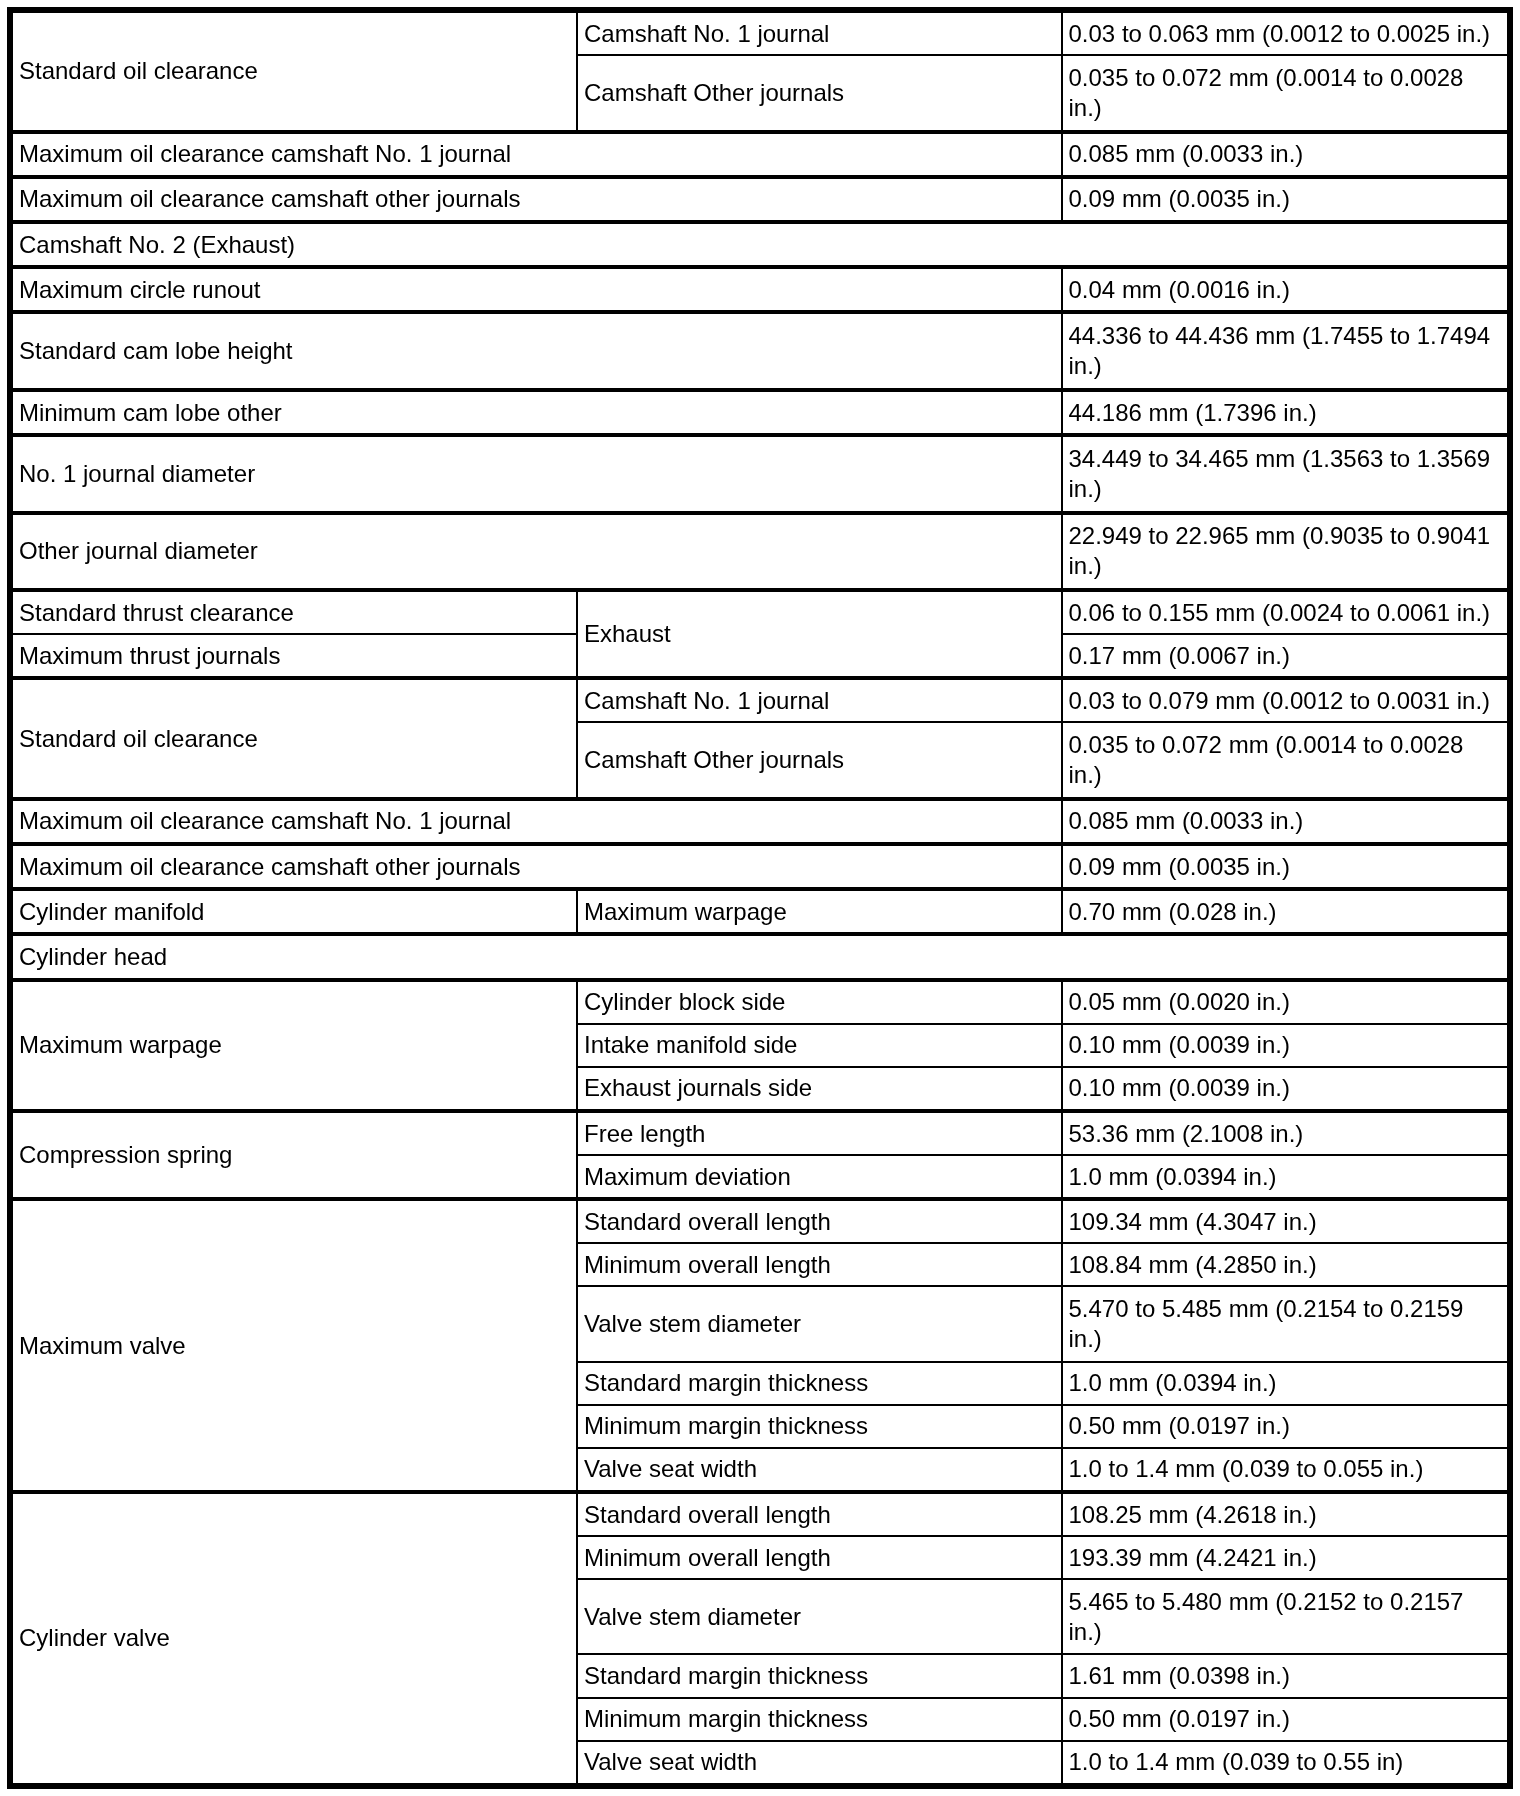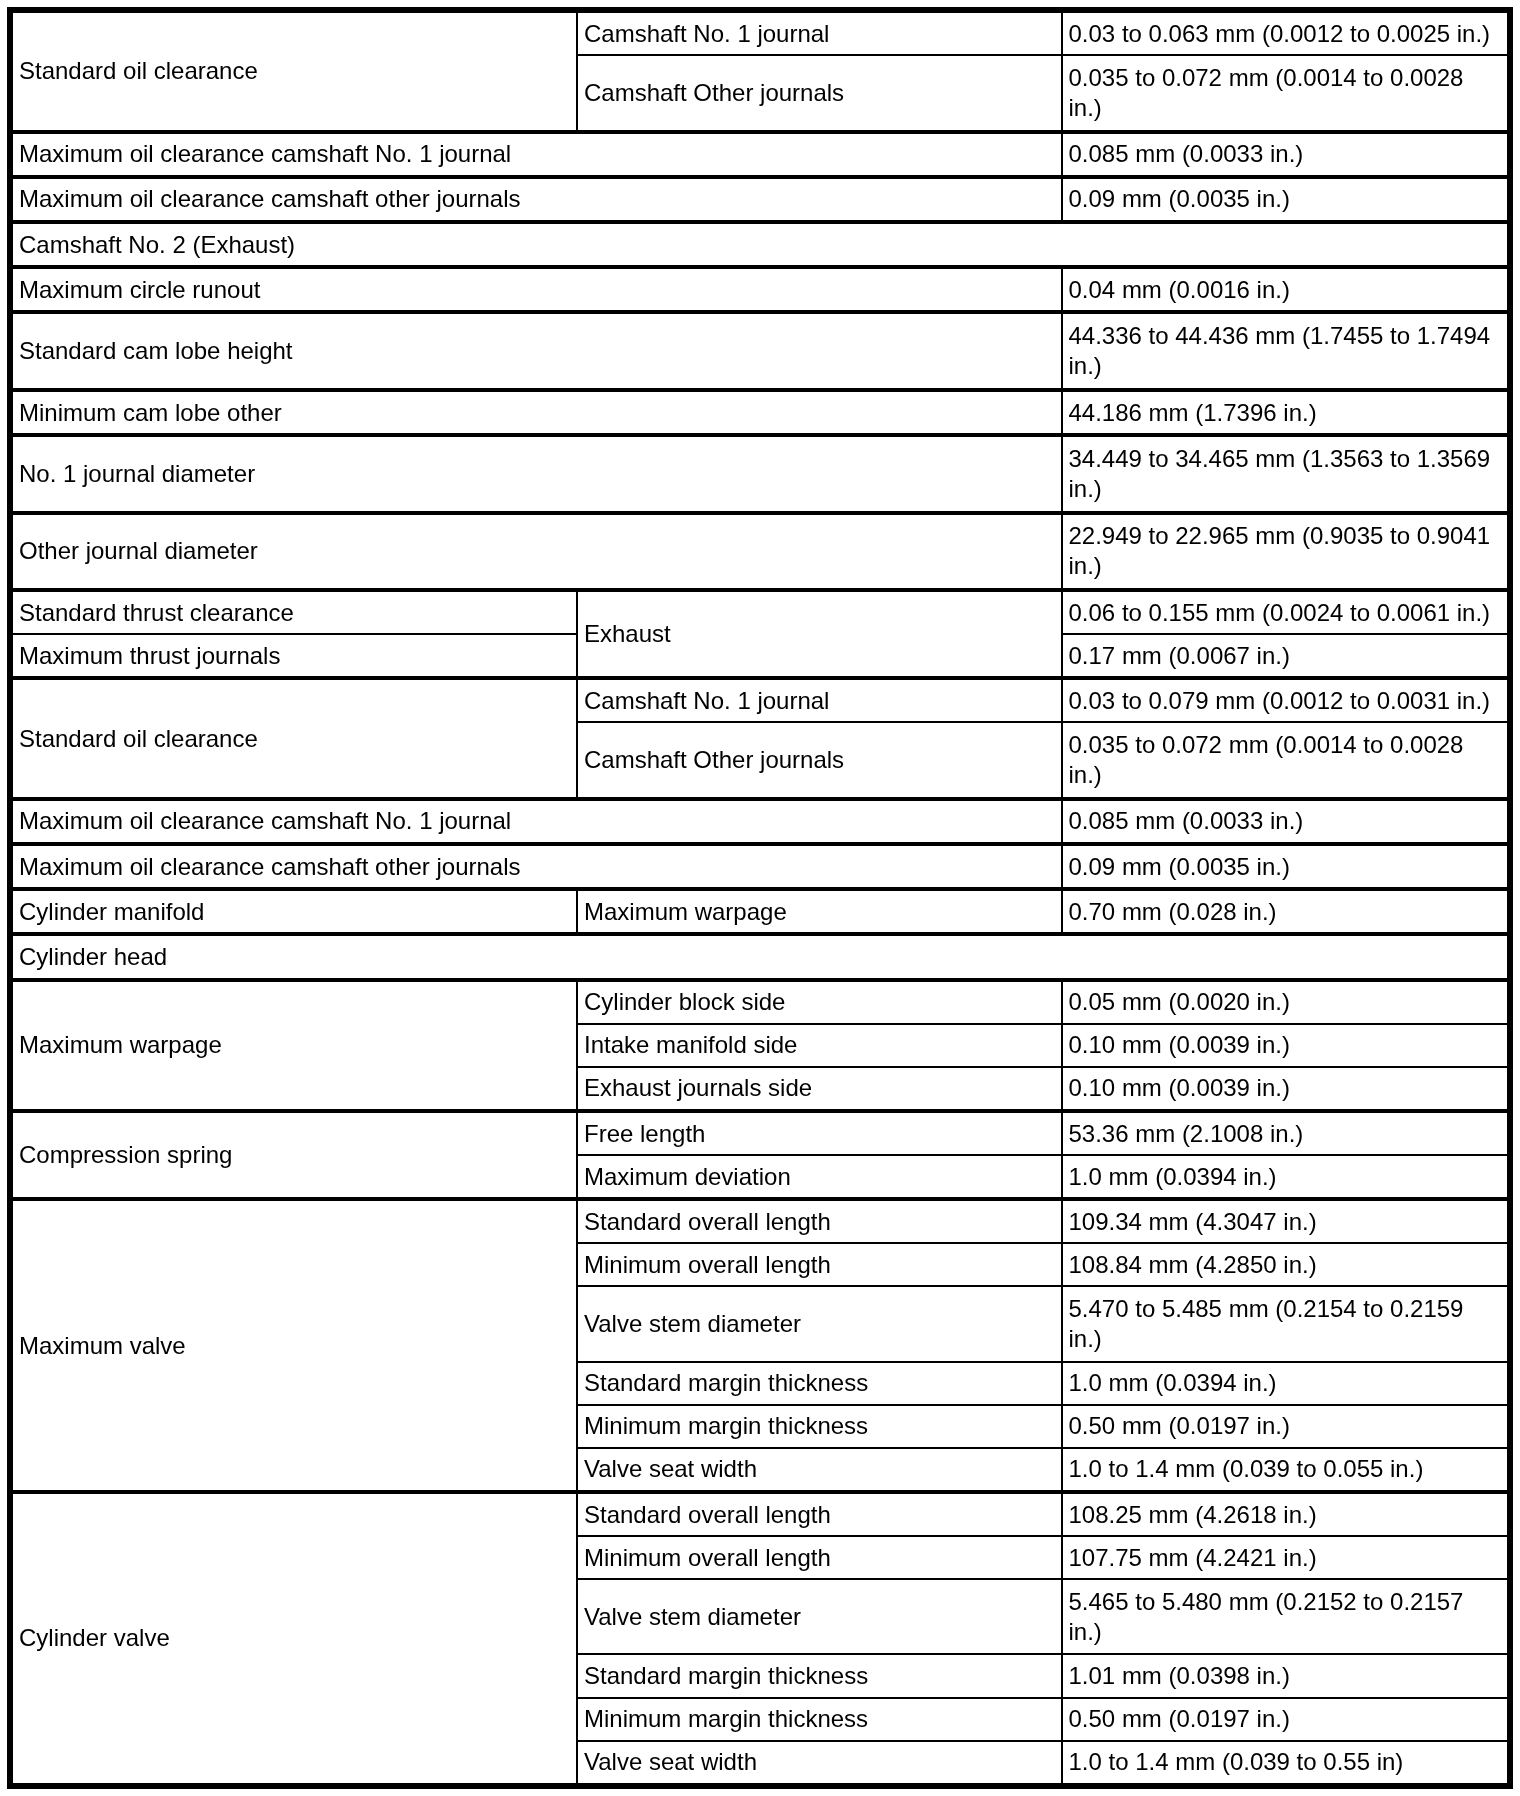--- a/index.html
+++ b/index.html
@@ -170,29 +170,29 @@
         <td>Valve seat width</td>
         <td>1.0 to 1.4 mm (0.039 to 0.055 in.)</td>
       </tr>
       <tr>
         <td rowspan="6">Cylinder valve</td>
         <td>Standard overall length</td>
         <td>108.25 mm (4.2618 in.)</td>
       </tr>
       <tr class="sub">
         <td>Minimum overall length</td>
-        <td>107.75 mm (4.2421 in.)</td>
+        <td>193.39 mm (4.2421 in.)</td>
       </tr>
       <tr class="sub">
         <td>Valve stem diameter</td>
         <td>5.465 to 5.480 mm (0.2152 to 0.2157 in.)</td>
       </tr>
       <tr class="sub">
         <td>Standard margin thickness</td>
-        <td>1.01 mm (0.0398 in.)</td>
+        <td>1.61 mm (0.0398 in.)</td>
       </tr>
       <tr class="sub">
         <td>Minimum margin thickness</td>
         <td>0.50 mm (0.0197 in.)</td>
       </tr>
       <tr class="sub">
         <td>Valve seat width</td>
         <td>1.0 to 1.4 mm (0.039 to 0.55 in)</td>
       </tr>
     </tbody>

